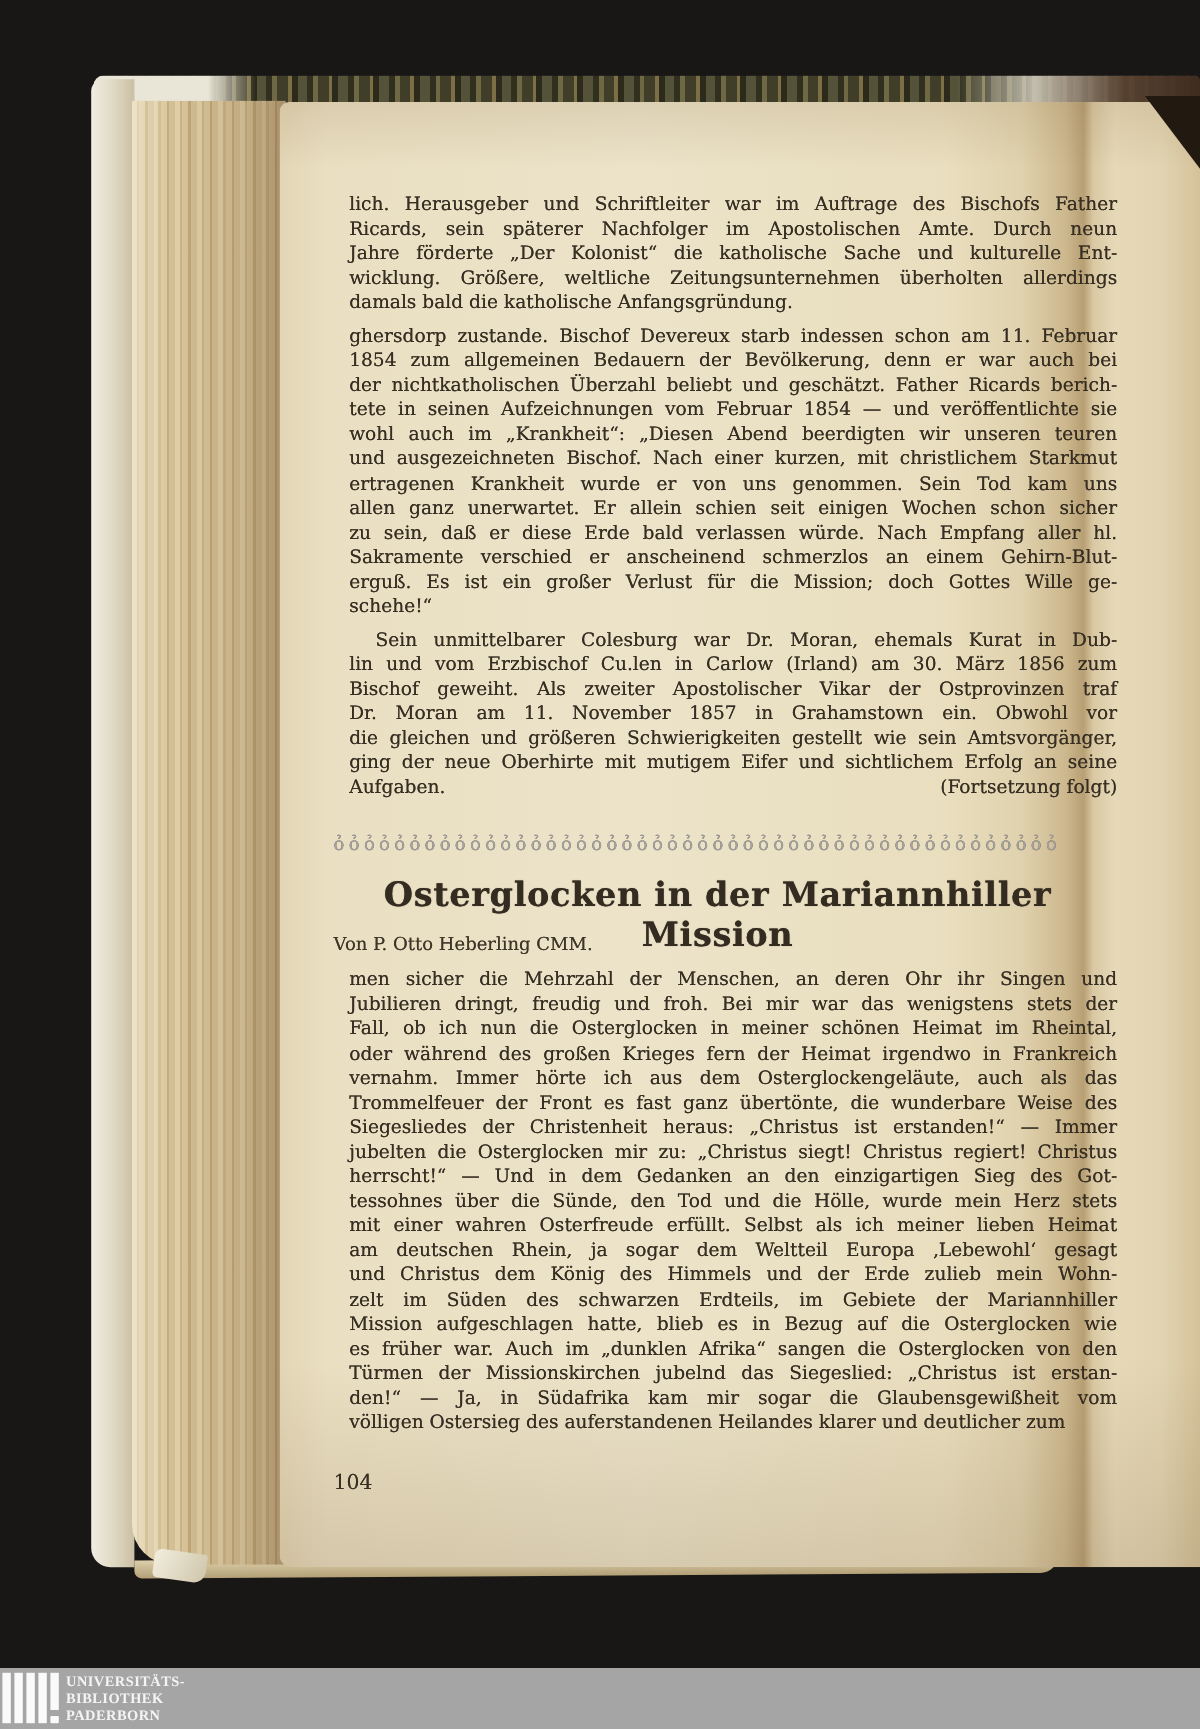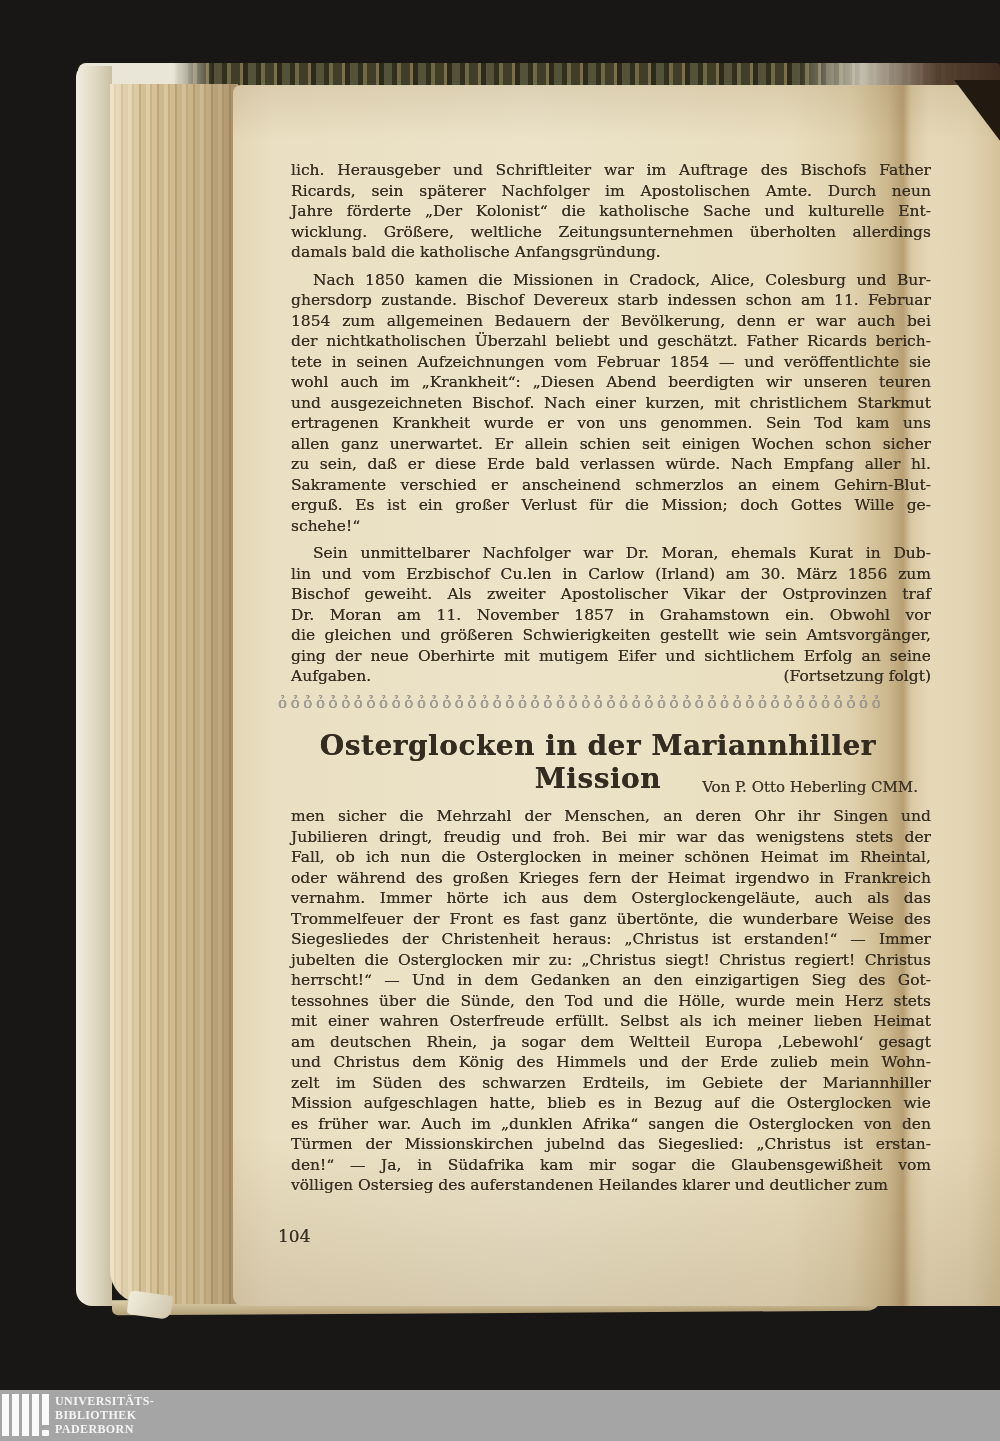--- a/index.html
+++ b/index.html
@@ -54,21 +54,21 @@
   .line{text-align:justify;text-align-last:justify;height:20.5px;overflow:visible;}
   .line.indent{text-indent:22px;}
   .line.last{text-align-last:left;}
   .line.split{display:flex;justify-content:space-between;}
   .divider{position:absolute;left:278px;top:694px;width:644px;z-index:6;
     color:#a3a3a3;font-size:15px;letter-spacing:3.6px;white-space:nowrap;
     text-shadow:0 0 .5px rgba(74,60,42,.9);}
   .title{position:absolute;left:278px;top:729px;width:640px;z-index:6;text-align:center;
     font-size:28px;font-weight:bold;color:#342c20;letter-spacing:.5px;
     text-shadow:0 0 .6px rgba(52,44,32,.9);}
-  .byline{position:absolute;left:278px;top:778px;width:640px;z-index:6;text-align:right;
+  .byline{position:absolute;left:278px;top:778px;width:640px;z-index:6;text-align:left;
     font-size:15px;color:#3d3527;text-shadow:0 0 .4px rgba(61,53,39,.8);}
   .page-number{position:absolute;left:278px;top:1226px;z-index:6;font-size:17px;
     color:#38< нет;color:#383023;text-shadow:0 0 .5px rgba(56,48,35,.8);}
 
   
   .footer-band{position:absolute;left:0;bottom:0;width:1000px;height:51px;
     background:#a5a5a5;z-index:8;}
   .logo{position:absolute;left:2px;top:4px;display:flex;gap:3px;height:44px;}
   .bar{width:7px;height:42px;background:#fafafa;}
   .bar.excl{height:31px;position:relative;}
@@ -93,36 +93,35 @@
 
   <div id="article1" class="text-col article">
       <div class="para">
         <div class="line">lich. Herausgeber und Schriftleiter war im Auftrage des Bischofs Father</div>
         <div class="line">Ricards, sein späterer Nachfolger im Apostolischen Amte. Durch neun</div>
         <div class="line">Jahre förderte „Der Kolonist“ die katholische Sache und kulturelle Ent-</div>
         <div class="line">wicklung. Größere, weltliche Zeitungsunternehmen überholten allerdings</div>
         <div class="line last">damals bald die katholische Anfangsgründung.</div>
       </div>
       <div class="para">
-        <div class="line indent">Nach 1850 kamen die Missionen in Cradock, Alice, Colesburg und Bur-</div>
         <div class="line">ghersdorp zustande. Bischof Devereux starb indessen schon am 11. Februar</div>
         <div class="line">1854 zum allgemeinen Bedauern der Bevölkerung, denn er war auch bei</div>
         <div class="line">der nichtkatholischen Überzahl beliebt und geschätzt. Father Ricards berich-</div>
         <div class="line">tete in seinen Aufzeichnungen vom Februar 1854 — und veröffentlichte sie</div>
         <div class="line">wohl auch im „Krankheit“: „Diesen Abend beerdigten wir unseren teuren</div>
         <div class="line">und ausgezeichneten Bischof. Nach einer kurzen, mit christlichem Starkmut</div>
         <div class="line">ertragenen Krankheit wurde er von uns genommen. Sein Tod kam uns</div>
         <div class="line">allen ganz unerwartet. Er allein schien seit einigen Wochen schon sicher</div>
         <div class="line">zu sein, daß er diese Erde bald verlassen würde. Nach Empfang aller hl.</div>
         <div class="line">Sakramente verschied er anscheinend schmerzlos an einem Gehirn-Blut-</div>
         <div class="line">erguß. Es ist ein großer Verlust für die Mission; doch Gottes Wille ge-</div>
         <div class="line last">schehe!“</div>
       </div>
       <div class="para">
-        <div class="line indent">Sein unmittelbarer Nachfolger war Dr. Moran, ehemals Kurat in Dub-</div>
+        <div class="line indent">Sein unmittelbarer Colesburg war Dr. Moran, ehemals Kurat in Dub-</div>
         <div class="line">lin und vom Erzbischof Cu.len in Carlow (Irland) am 30. März 1856 zum</div>
         <div class="line">Bischof geweiht. Als zweiter Apostolischer Vikar der Ostprovinzen traf</div>
         <div class="line">Dr. Moran am 11. November 1857 in Grahamstown ein. Obwohl vor</div>
         <div class="line">die gleichen und größeren Schwierigkeiten gestellt wie sein Amtsvorgänger,</div>
         <div class="line">ging der neue Oberhirte mit mutigem Eifer und sichtlichem Erfolg an seine</div>
         <div class="line split">
           <span>Aufgaben.</span>
           <span>(Fortsetzung folgt)</span>
         </div>
       </div>

